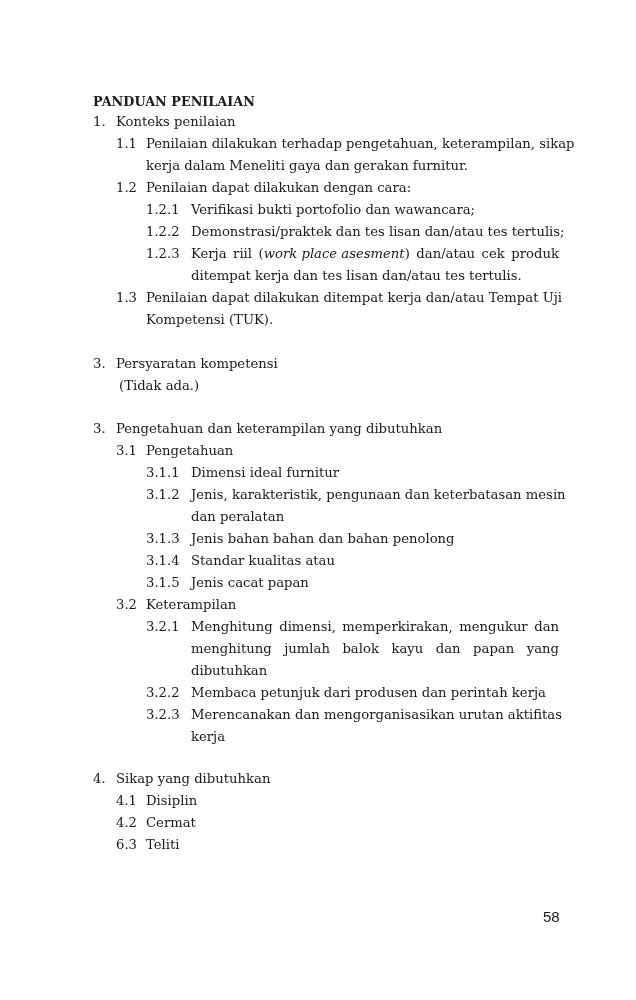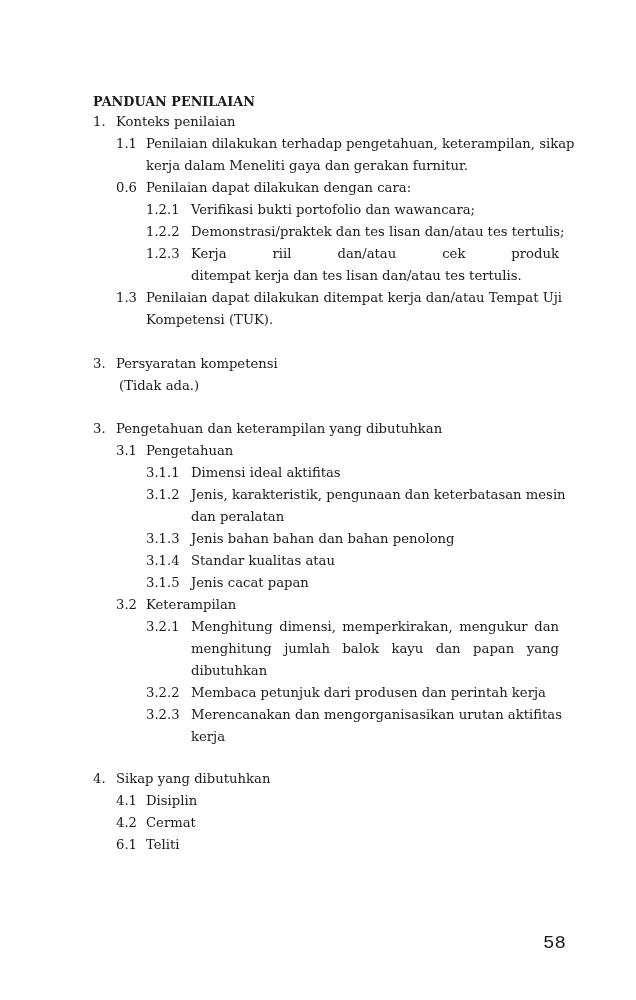--- a/index.html
+++ b/index.html
@@ -4,21 +4,21 @@
 <style>
   html, body { margin:0; padding:0; background:#ffffff; }
   body { width:636px; height:1000px; position:relative; overflow:hidden;
          font-family:"DejaVu Serif", serif; color:#1a1a1a; font-size:13.2px; }
   .page { position:absolute; left:0; top:16px; width:633px; height:1000px;border-radius:10px; }
   .line { position:absolute; white-space:nowrap; line-height:22px; height:22px; }
   .title { left:93px; top:75px; font-weight:bold; font-size:12.8px; }
   .num { position:absolute; }
   .txt { position:absolute; }
   .justify { text-align:justify; text-align-last:justify; }
-  .pageno { position:absolute; left:543px; top:892px; font-family:Liberation Mono, monospace; font-size:19px;margin-top:24px; }
+  .pageno { position:absolute; left:543px; top:892px; font-family:Liberation Sans, sans-serif; font-size:15px; }
   i { font-style:italic; }
 </style>
 </head>
 <body>
 
 <div class="page">
 
   <div class="line title">PANDUAN PENILAIAN</div>
 
   <div class="line" style="top:95px;left:0;">
@@ -28,36 +28,37 @@
 
   <div class="line" style="top:117px;left:0;">
     <span class="num" style="left:116px">1.1</span>
     <span class="txt justify" style="left:146px;width:413px">Penilaian dilakukan terhadap pengetahuan, keterampilan, sikap</span>
   </div>
   <div class="line" style="top:139px;left:0;">
     <span class="txt" style="left:146px">kerja dalam Meneliti gaya dan gerakan furnitur.</span>
   </div>
 
   <div class="line" style="top:161px;left:0;">
-    <span class="num" style="left:116px">0.6</span>
+    <span class="num" style="left:116px">1.2</span>
     <span class="txt" style="left:146px">Penilaian dapat dilakukan dengan cara:</span>
   </div>
   <div class="line" style="top:183px;left:0;">
     <span class="num" style="left:146px">1.2.1</span>
     <span class="txt" style="left:191px">Verifikasi bukti portofolio dan wawancara;</span>
   </div>
   <div class="line" style="top:205px;left:0;">
     <span class="num" style="left:146px">1.2.2</span>
     <span class="txt justify" style="left:191px;width:368px">Demonstrasi/praktek dan tes lisan dan/atau tes tertulis;</span>
   </div>
   <div class="line" style="top:227px;left:0;">
     <span class="num" style="left:146px">1.2.3</span>
     <span class="txt" style="left:191px;width:368px;display:flex;justify-content:space-between;">
       <span>Kerja</span>
       <span>riil</span>
+      <span>(<i>work place asesment</i>)</span>
       <span>dan/atau</span>
       <span>cek</span>
       <span>produk</span>
     </span>
   </div>
   <div class="line" style="top:249px;left:0;">
     <span class="txt" style="left:191px">ditempat kerja dan tes lisan dan/atau tes tertulis.</span>
   </div>
 
   <div class="line" style="top:271px;left:0;">
@@ -79,21 +80,21 @@
   <div class="line" style="top:402px;left:0;">
     <span class="num" style="left:93px">3.</span>
     <span class="txt" style="left:116px">Pengetahuan dan keterampilan yang dibutuhkan</span>
   </div>
   <div class="line" style="top:424px;left:0;">
     <span class="num" style="left:116px">3.1</span>
     <span class="txt" style="left:146px">Pengetahuan</span>
   </div>
   <div class="line" style="top:446px;left:0;">
     <span class="num" style="left:146px">3.1.1</span>
-    <span class="txt" style="left:191px">Dimensi ideal aktifitas</span>
+    <span class="txt" style="left:191px">Dimensi ideal furnitur</span>
   </div>
   <div class="line" style="top:468px;left:0;">
     <span class="num" style="left:146px">3.1.2</span>
     <span class="txt justify" style="left:191px;width:368px">Jenis, karakteristik, pengunaan dan keterbatasan mesin</span>
   </div>
   <div class="line" style="top:490px;left:0;">
     <span class="txt" style="left:191px">dan peralatan</span>
   </div>
   <div class="line" style="top:512px;left:0;">
     <span class="num" style="left:146px">3.1.3</span>
@@ -140,18 +141,18 @@
   </div>
   <div class="line" style="top:774px;left:0;">
     <span class="num" style="left:116px">4.1</span>
     <span class="txt" style="left:146px">Disiplin</span>
   </div>
   <div class="line" style="top:796px;left:0;">
     <span class="num" style="left:116px">4.2</span>
     <span class="txt" style="left:146px">Cermat</span>
   </div>
   <div class="line" style="top:818px;left:0;">
-    <span class="num" style="left:116px">6.1</span>
+    <span class="num" style="left:116px">6.3</span>
     <span class="txt" style="left:146px">Teliti</span>
   </div>
 
   <div class="pageno">58</div>
 </div>
 
 </body></html>

